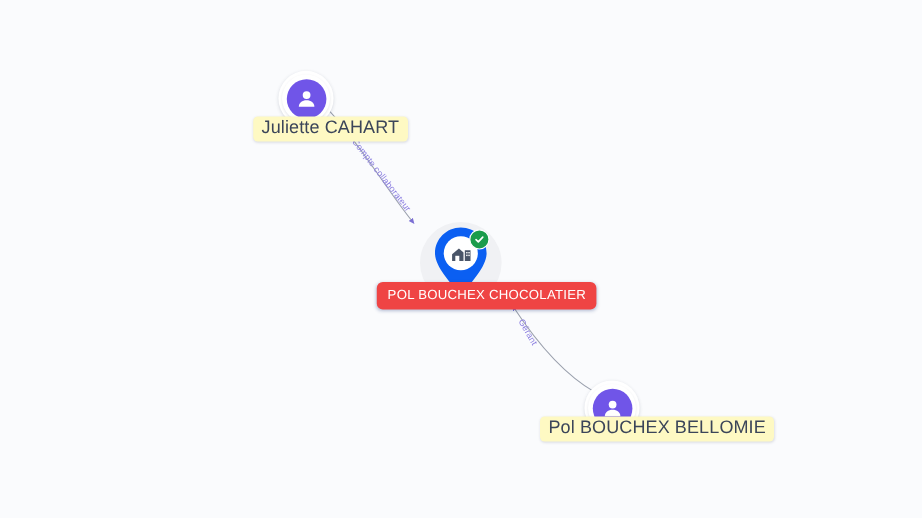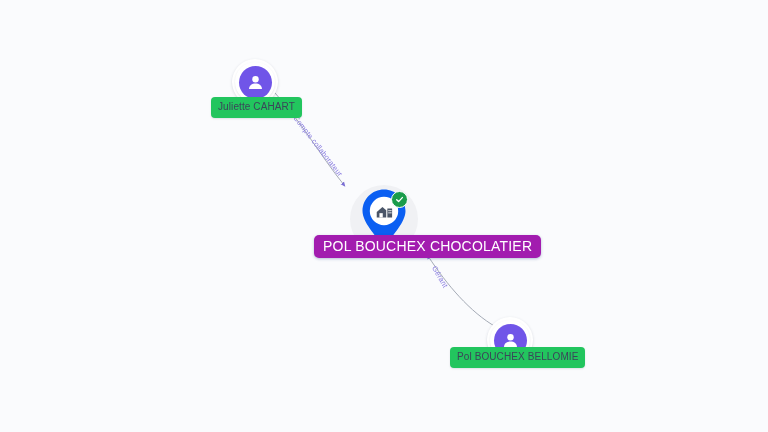--- a/index.html
+++ b/index.html
@@ -65,23 +65,23 @@
     background: #7055e8;
     display: flex;
     align-items: center;
     justify-content: center;
   }
   .person-avatar svg { display:block; }
 
   .node-label {
     position: absolute;
     white-space: nowrap;
-    background: #22c55e;
+    background: #fef9c3;
     color: #3b4559;
-    font-size: 10px;
+    font-size: 15px;
     line-height: 14px;
     padding: 3px 7px 4px 7px;
     border-radius: 4px;
     box-shadow: 0 1px 2px rgba(40,50,80,0.13);
     letter-spacing: 0.1px;
   }
 
   
   .company-node {
     position: absolute;
@@ -124,23 +124,23 @@
     border: 1.5px solid #ffffff;
     display: flex;
     align-items: center;
     justify-content: center;
     box-sizing: border-box;
   }
 
   .company-label {
     position: absolute;
     white-space: nowrap;
-    background: #a21caf;
+    background: #ef4444;
     color: #ffffff;
-    font-size: 14px;
+    font-size: 11px;
     line-height: 14px;
     padding: 4px 9px 5px 9px;
     border-radius: 5px;
     box-shadow: 0 1px 3px rgba(20,50,120,0.30);
     letter-spacing: 0.2px;
   }
 
   
   .edge-label {
     position: absolute;

